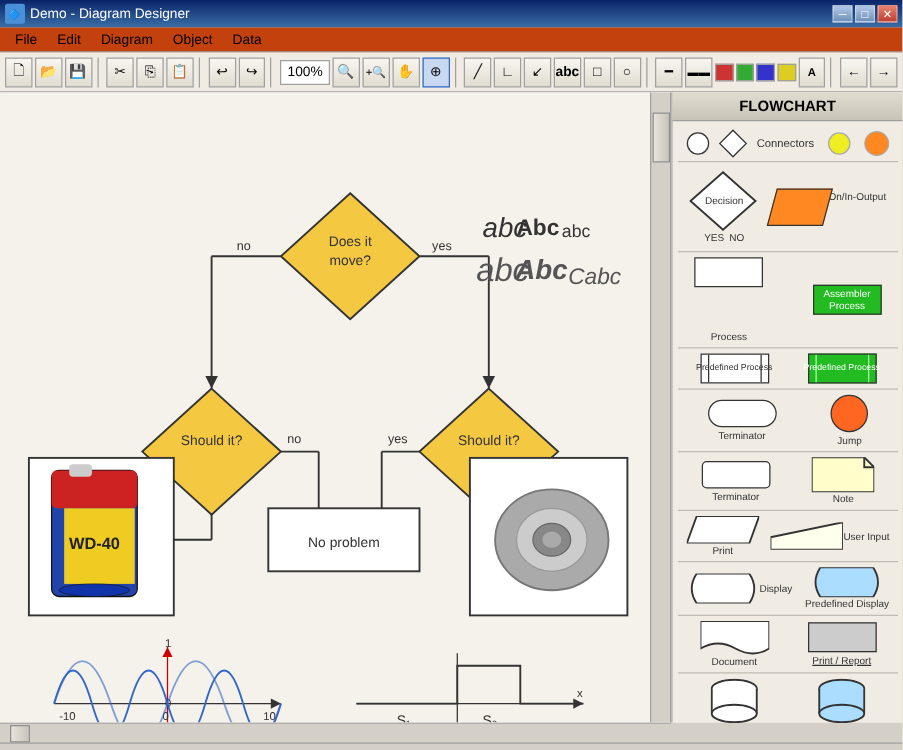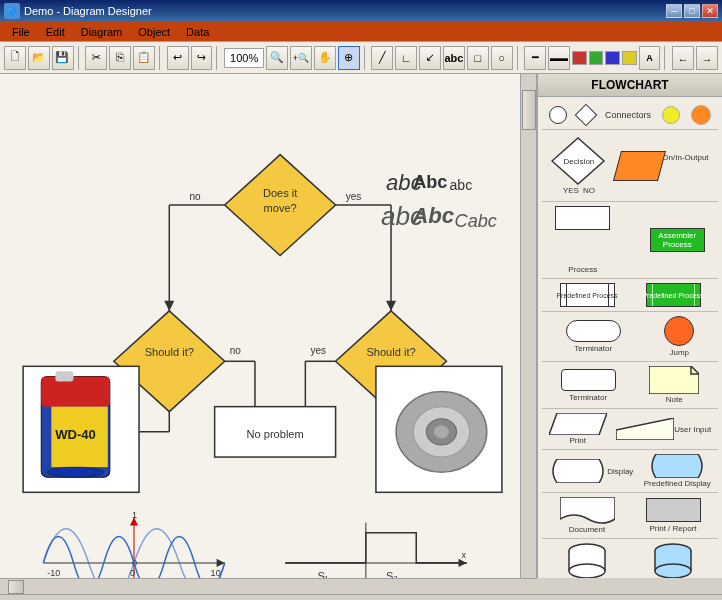--- a/index.html
+++ b/index.html
@@ -442,21 +442,21 @@
 
       <div style="display:flex; align-items:center; justify-content:space-around; padding:4px 2px; border-bottom:1px solid #c0bcb4;">
         <div style="display:flex; flex-direction:column; align-items:center; cursor:pointer;">
           <svg width="55" height="28" viewBox="0 0 55 28">
             <path d="M0,0 L55,0 L55,22 Q42,30 28,22 Q14,14 0,22 Z" fill="white" stroke="#333" stroke-width="1.5"></path>
           </svg>
           <span style="font-size:8px; color:#333; margin-top:0;">Document</span>
         </div>
         <div style="display:flex; flex-direction:column; align-items:center; cursor:pointer;">
           <div style="width:55px; height:24px; background:#cccccc; border:1.5px solid #333;"></div>
-          <span style="font-size:8px; color:#333; margin-top:2px; text-align:left;">Print / Report</span>
+          <span style="font-size:8px; color:#333; margin-top:2px; text-align:left;text-decoration:underline;">Print / Report</span>
         </div>
       </div>
 
       <div style="display:flex; align-items:center; justify-content:space-around; padding:4px 2px; border-bottom:1px solid #c0bcb4;">
         <div style="display:flex; flex-direction:column; align-items:center; cursor:pointer;">
           <svg width="38" height="36" viewBox="0 0 38 36">
             <ellipse cx="19" cy="8" rx="18" ry="7" fill="white" stroke="#333" stroke-width="1.5"></ellipse>
             <rect x="1" y="8" width="36" height="20" fill="white" stroke="none"></rect>
             <line x1="1" y1="8" x2="1" y2="28" stroke="#333" stroke-width="1.5"></line>
             <line x1="37" y1="8" x2="37" y2="28" stroke="#333" stroke-width="1.5"></line>

